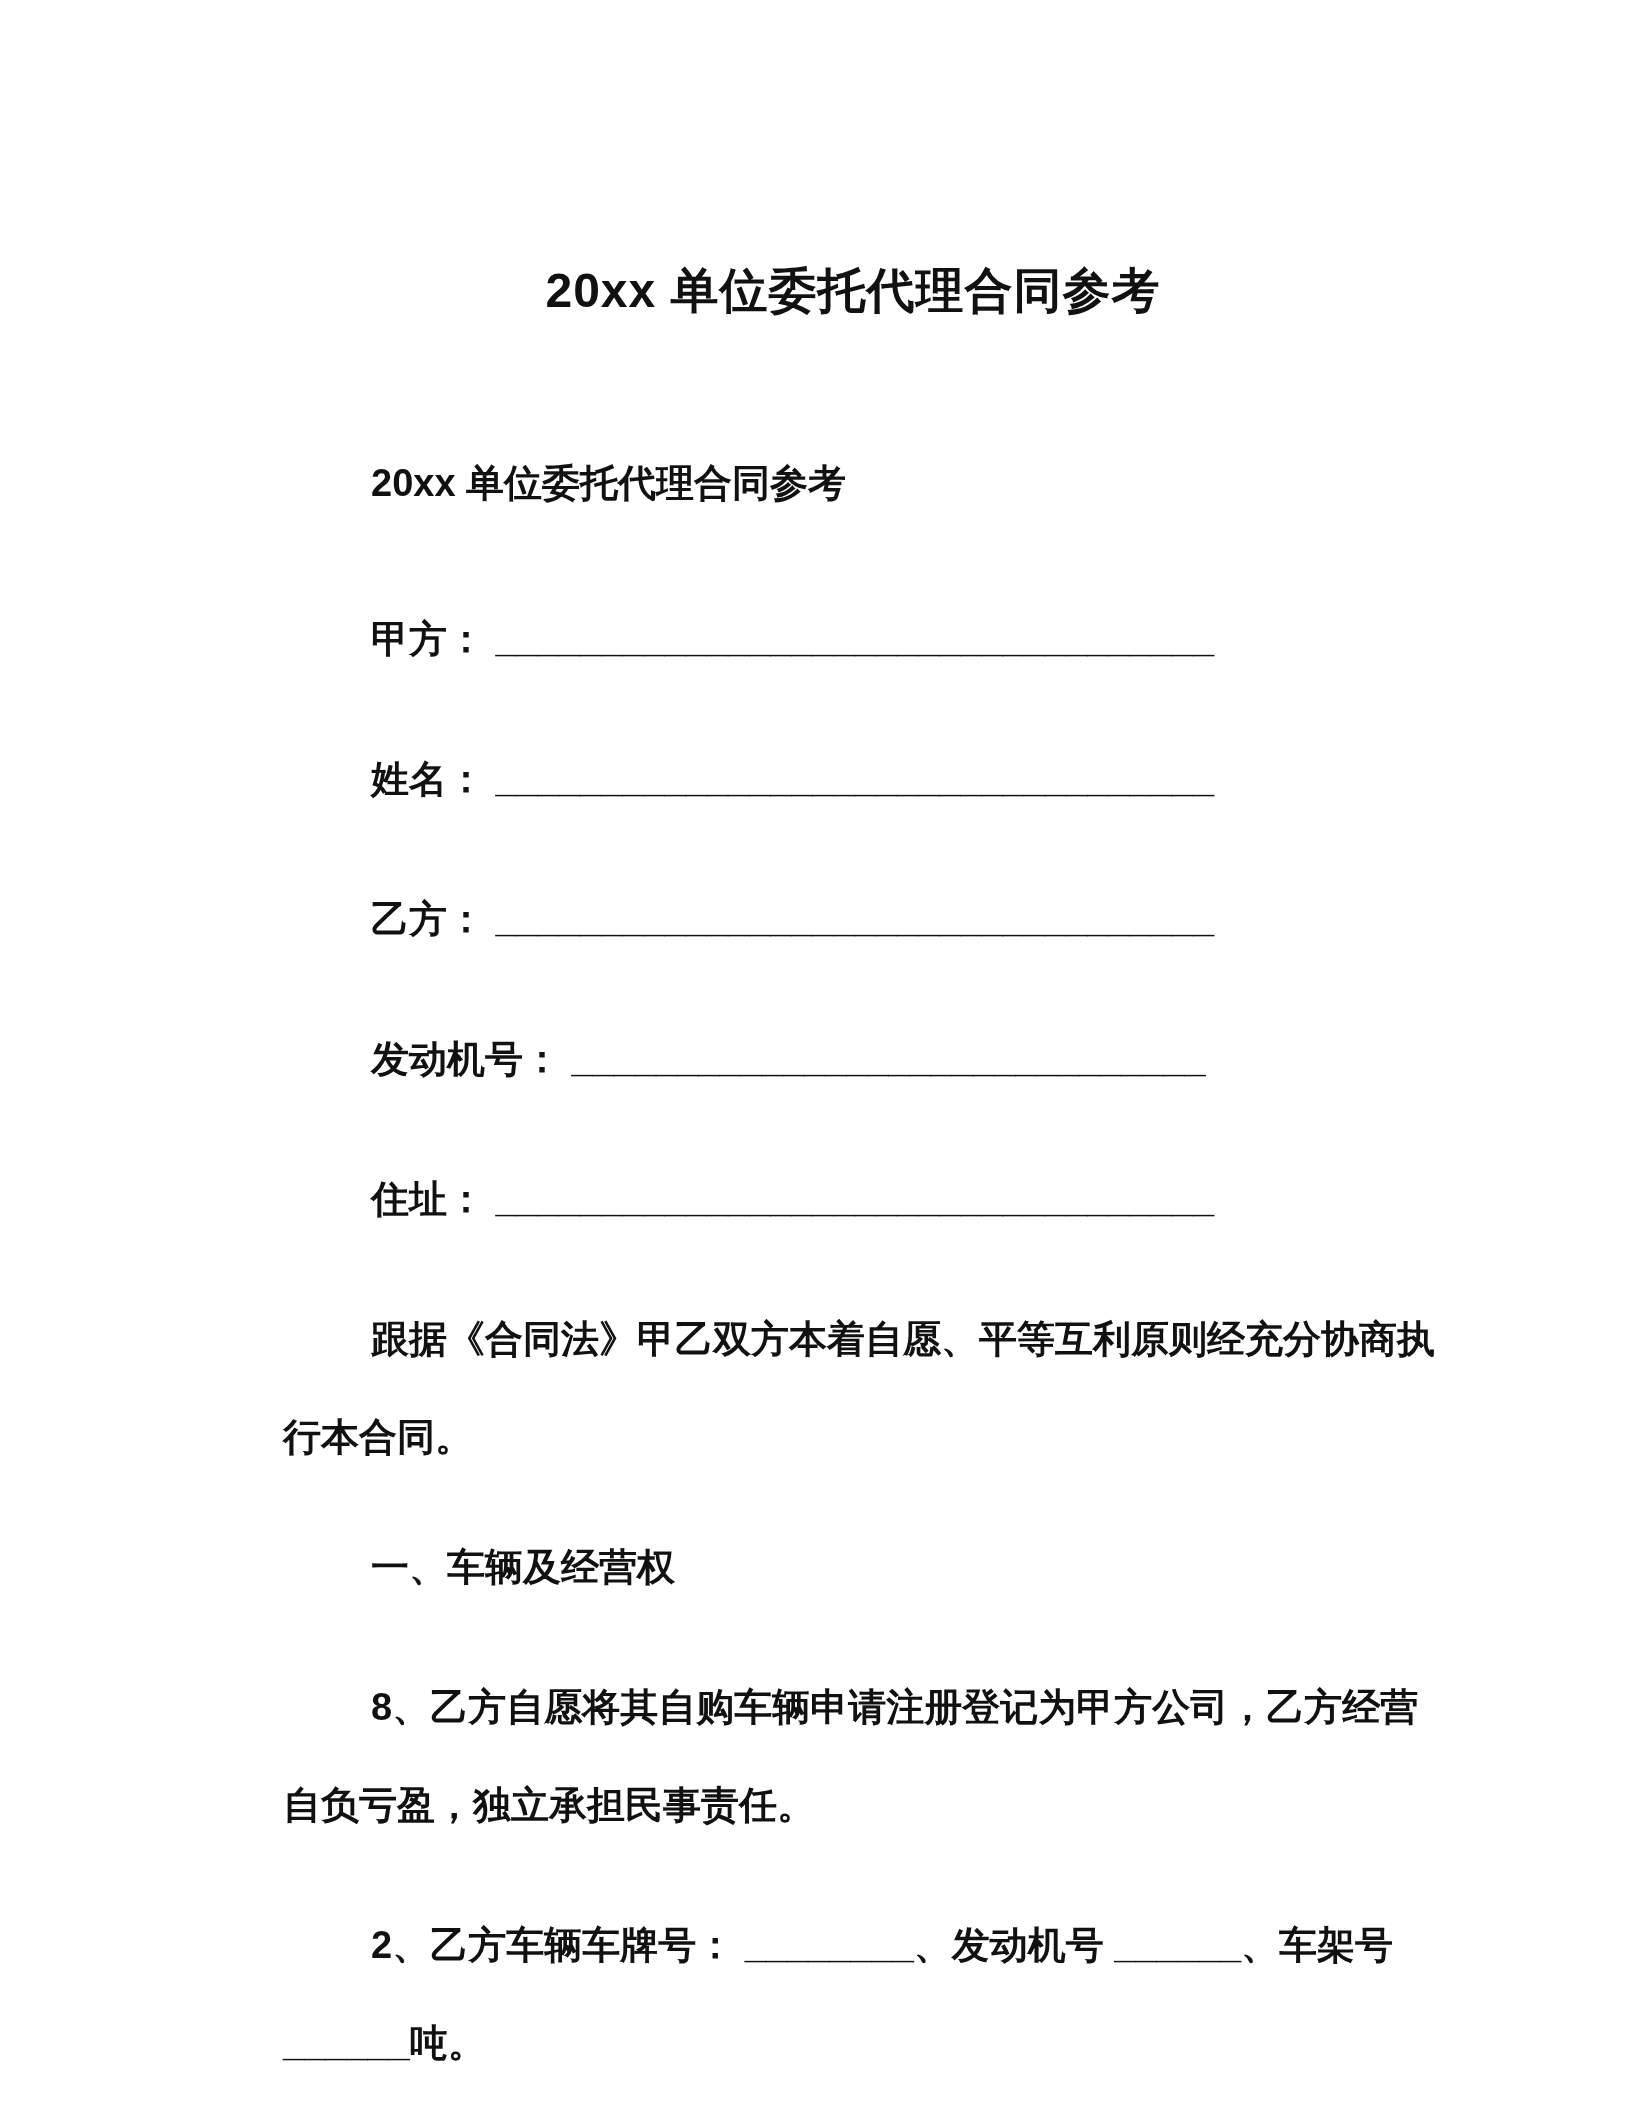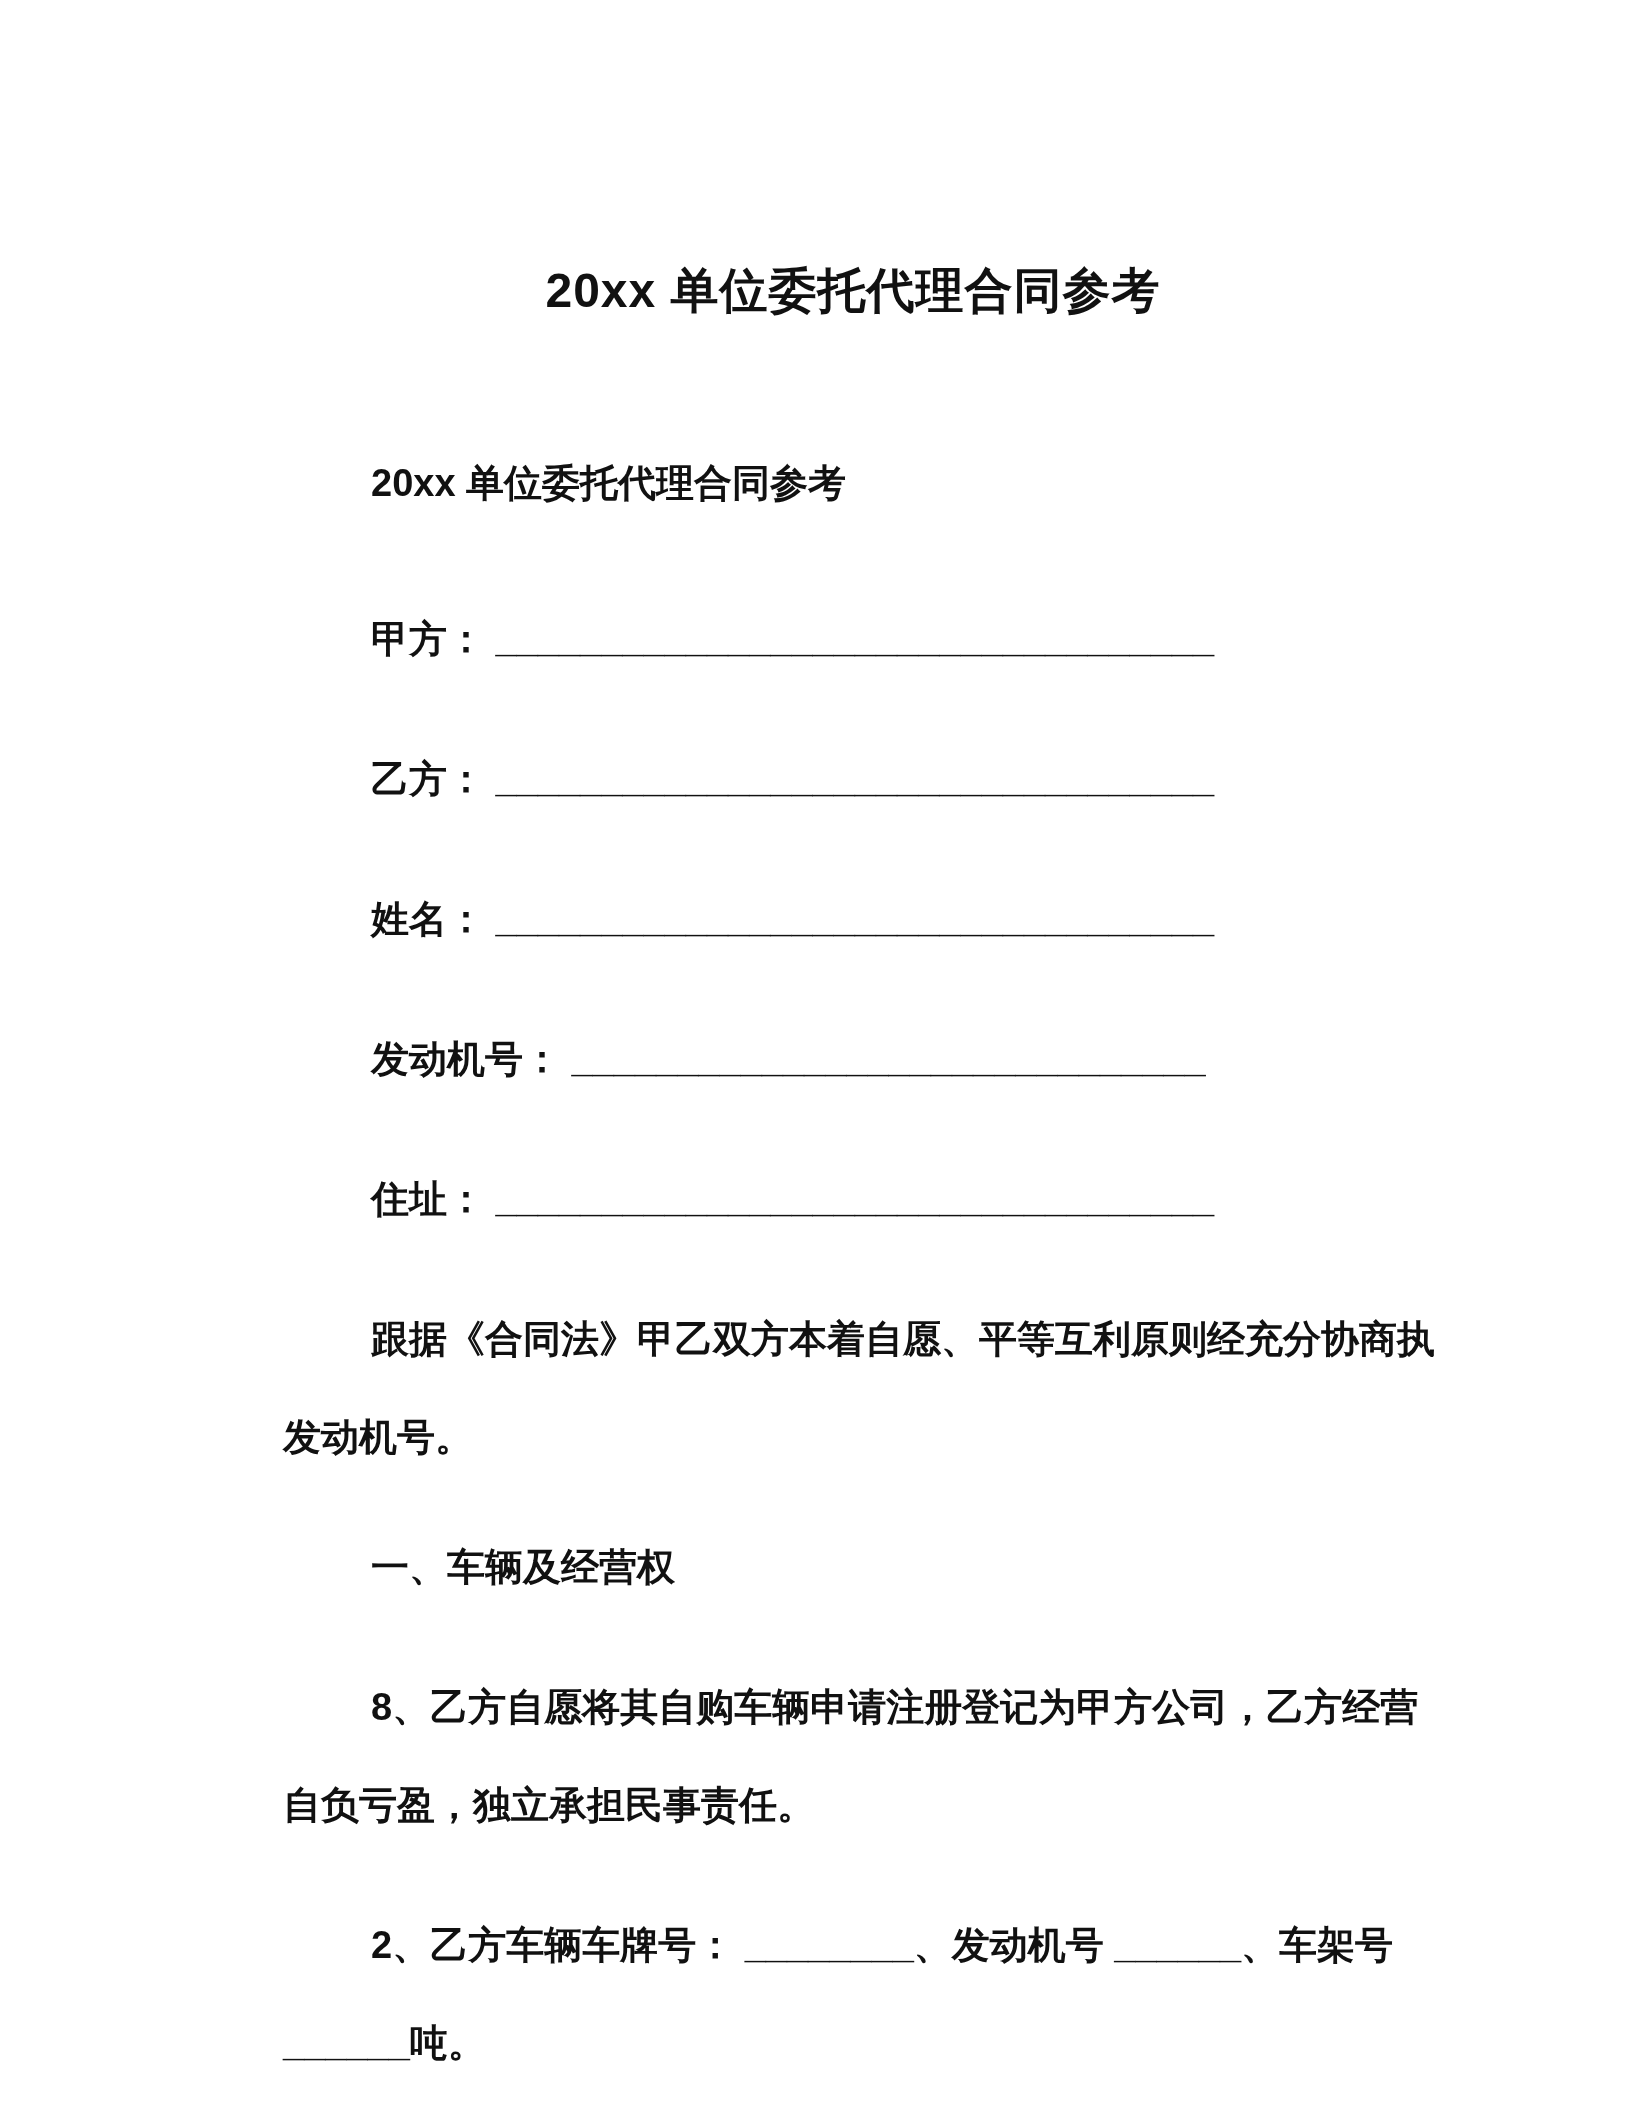--- a/index.html
+++ b/index.html
@@ -49,39 +49,39 @@
 
     <div class="para para-subtitle">
       <div class="line indent">20xx 单位委托代理合同参考</div>
     </div>
 
     <div class="para">
       <div class="line indent">甲方： __________________________________</div>
     </div>
 
     <div class="para">
-      <div class="line indent">乙方： __________________________________</div>
+      <div class="line indent">姓名： __________________________________</div>
     </div>
 
     <div class="para">
-      <div class="line indent">姓名： __________________________________</div>
+      <div class="line indent">乙方： __________________________________</div>
     </div>
 
 
     <div class="para">
       <div class="line indent">发动机号： ______________________________</div>
     </div>
 
     <div class="para">
       <div class="line indent">住址： __________________________________</div>
     </div>
 
     <div class="para para-preamble">
       <div class="line indent">跟据《合同法》甲乙双方本着自愿、平等互利原则经充分协商执</div>
-      <div class="line">发动机号。</div>
+      <div class="line">行本合同。</div>
     </div>
 
     <div class="para">
       <div class="line indent">一、车辆及经营权</div>
     </div>
 
     <div class="para">
       <div class="line indent">8、乙方自愿将其自购车辆申请注册登记为甲方公司，乙方经营</div>
       <div class="line">自负亏盈，独立承担民事责任。</div>
     </div>

